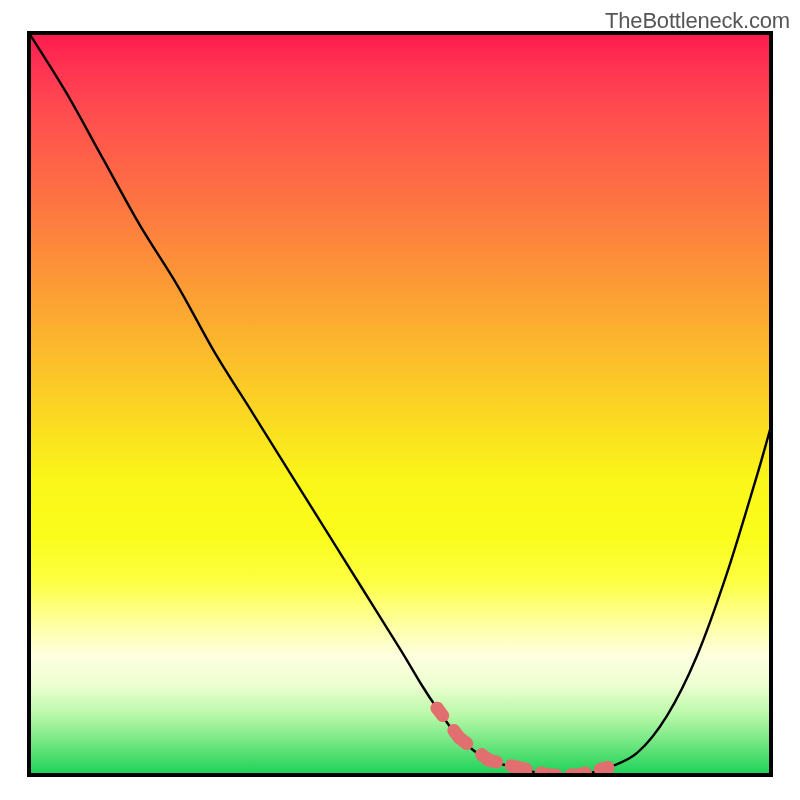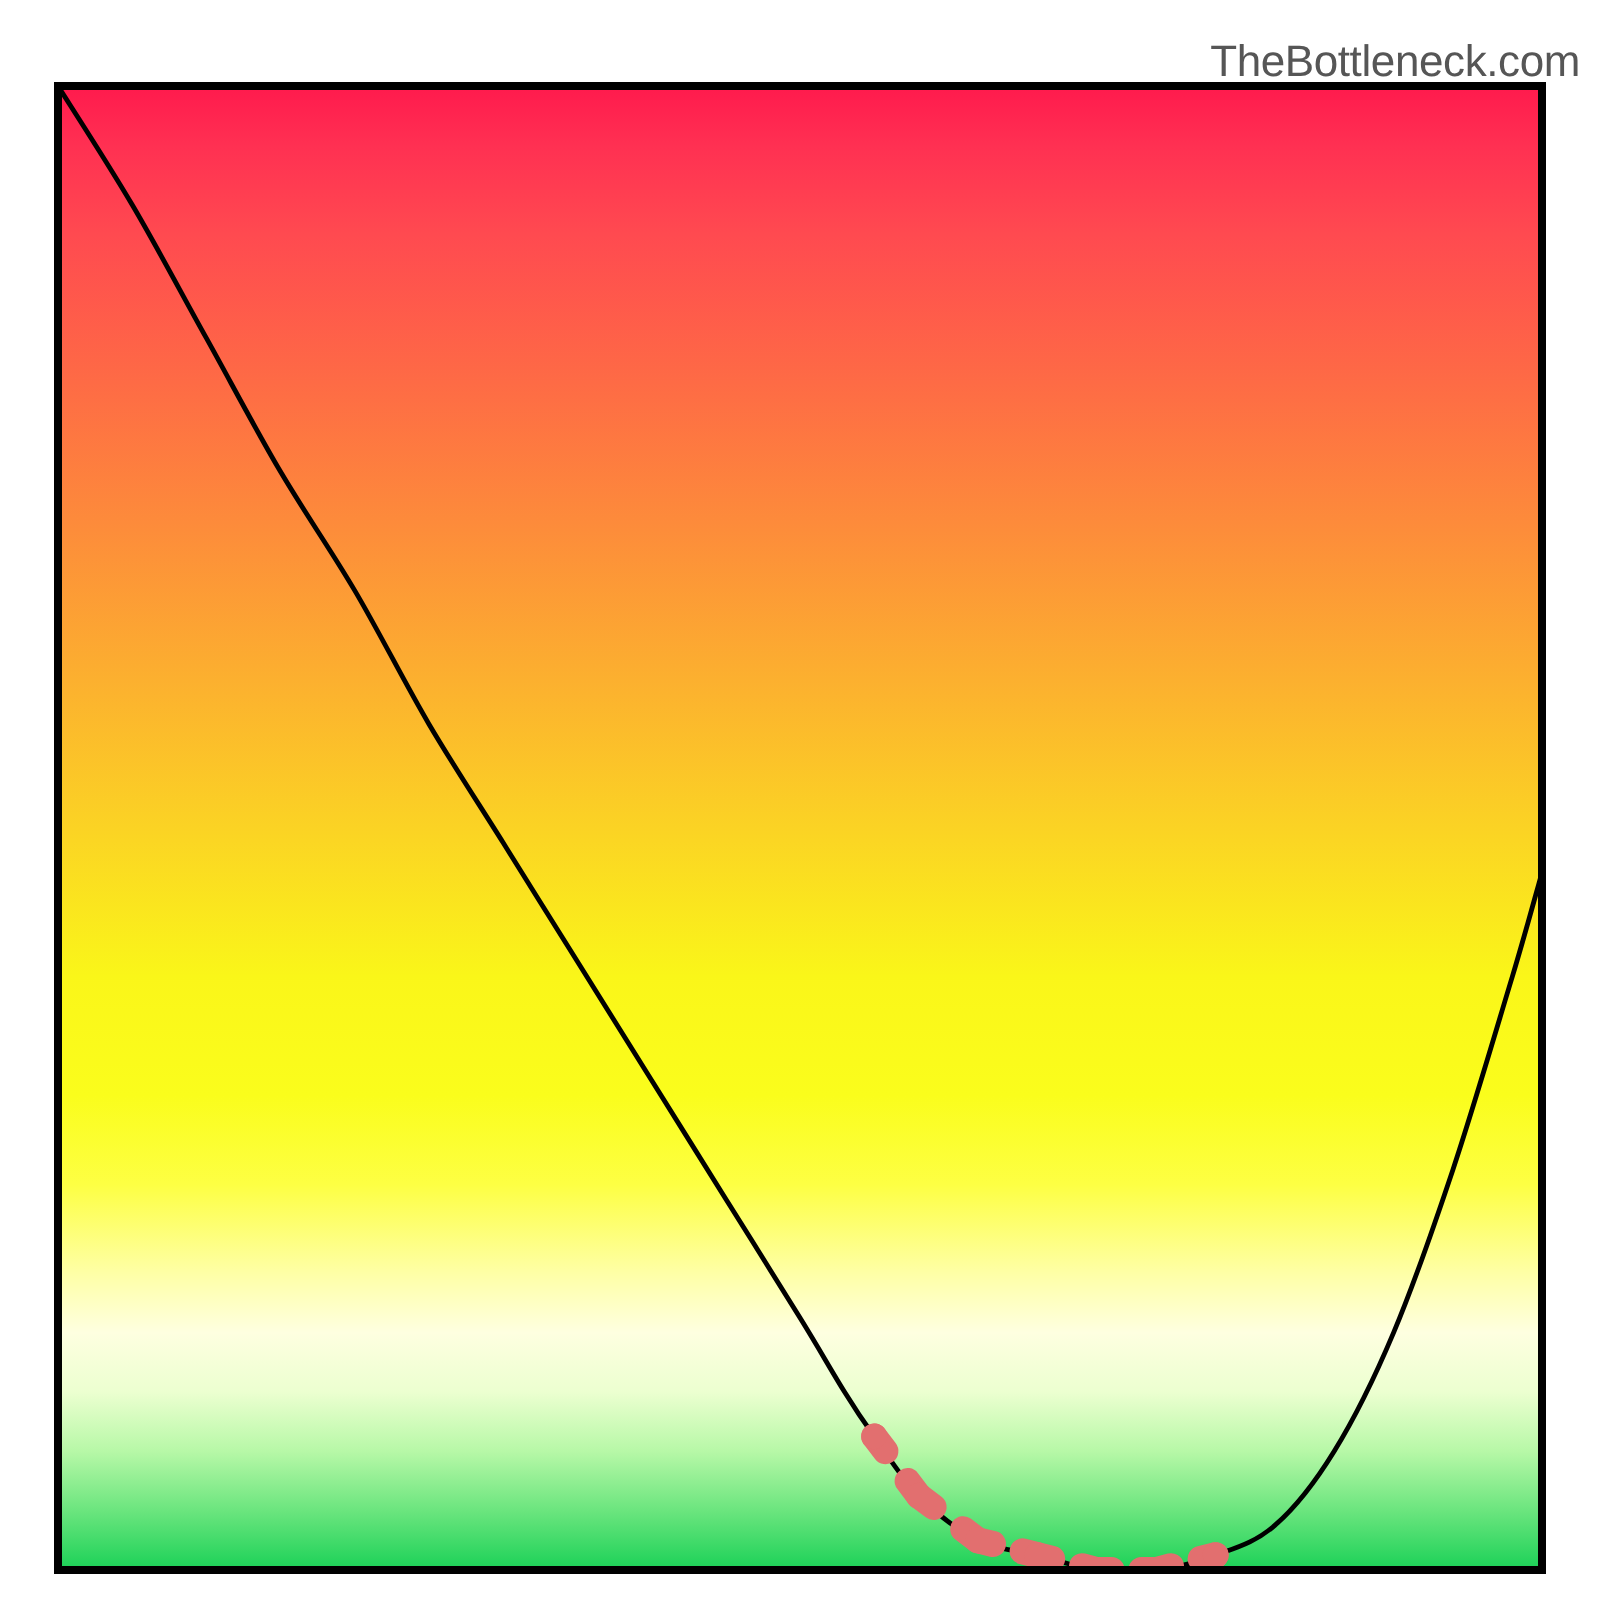--- a/index.html
+++ b/index.html
@@ -6,21 +6,21 @@
     margin: 0;
     padding: 0;
     width: 800px;
     height: 800px;
     background: #ffffff;
     font-family: Arial, Helvetica, sans-serif;
   }
   .frame {
     position: absolute;
     left: 0;
-    top: 14px;
+    top: 4px;
     width: 800px;
     height: 584px;
     box-sizing: border-box;
     border-radius: 29px;
   }
   .plot-area {
     position: absolute;
     left: 29px;
     top: 29px;
     width: 742px;

